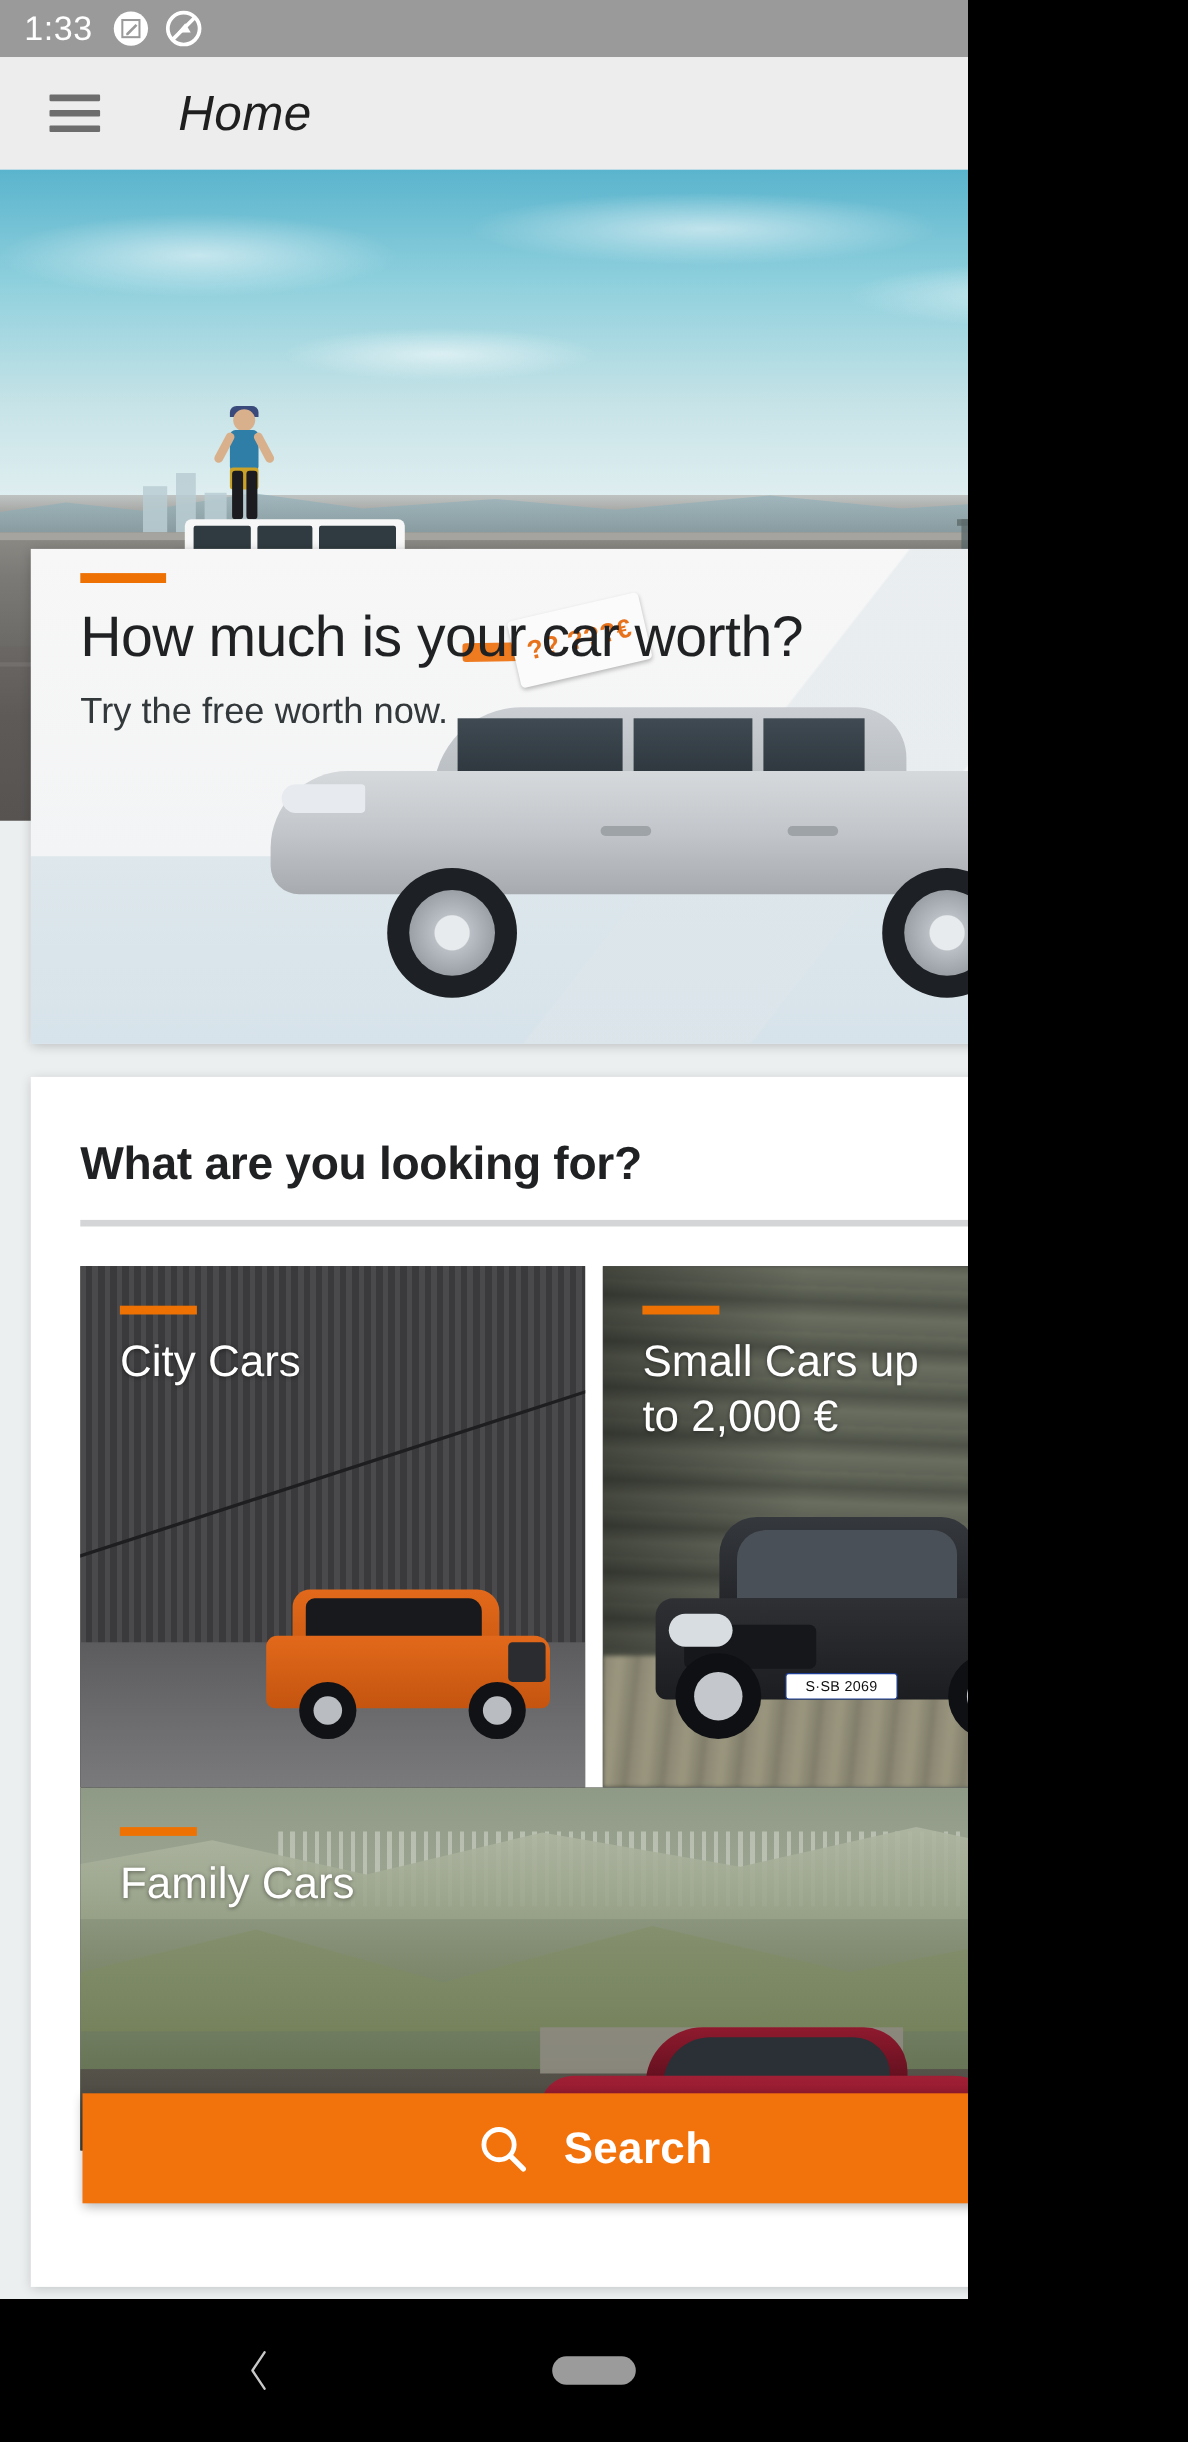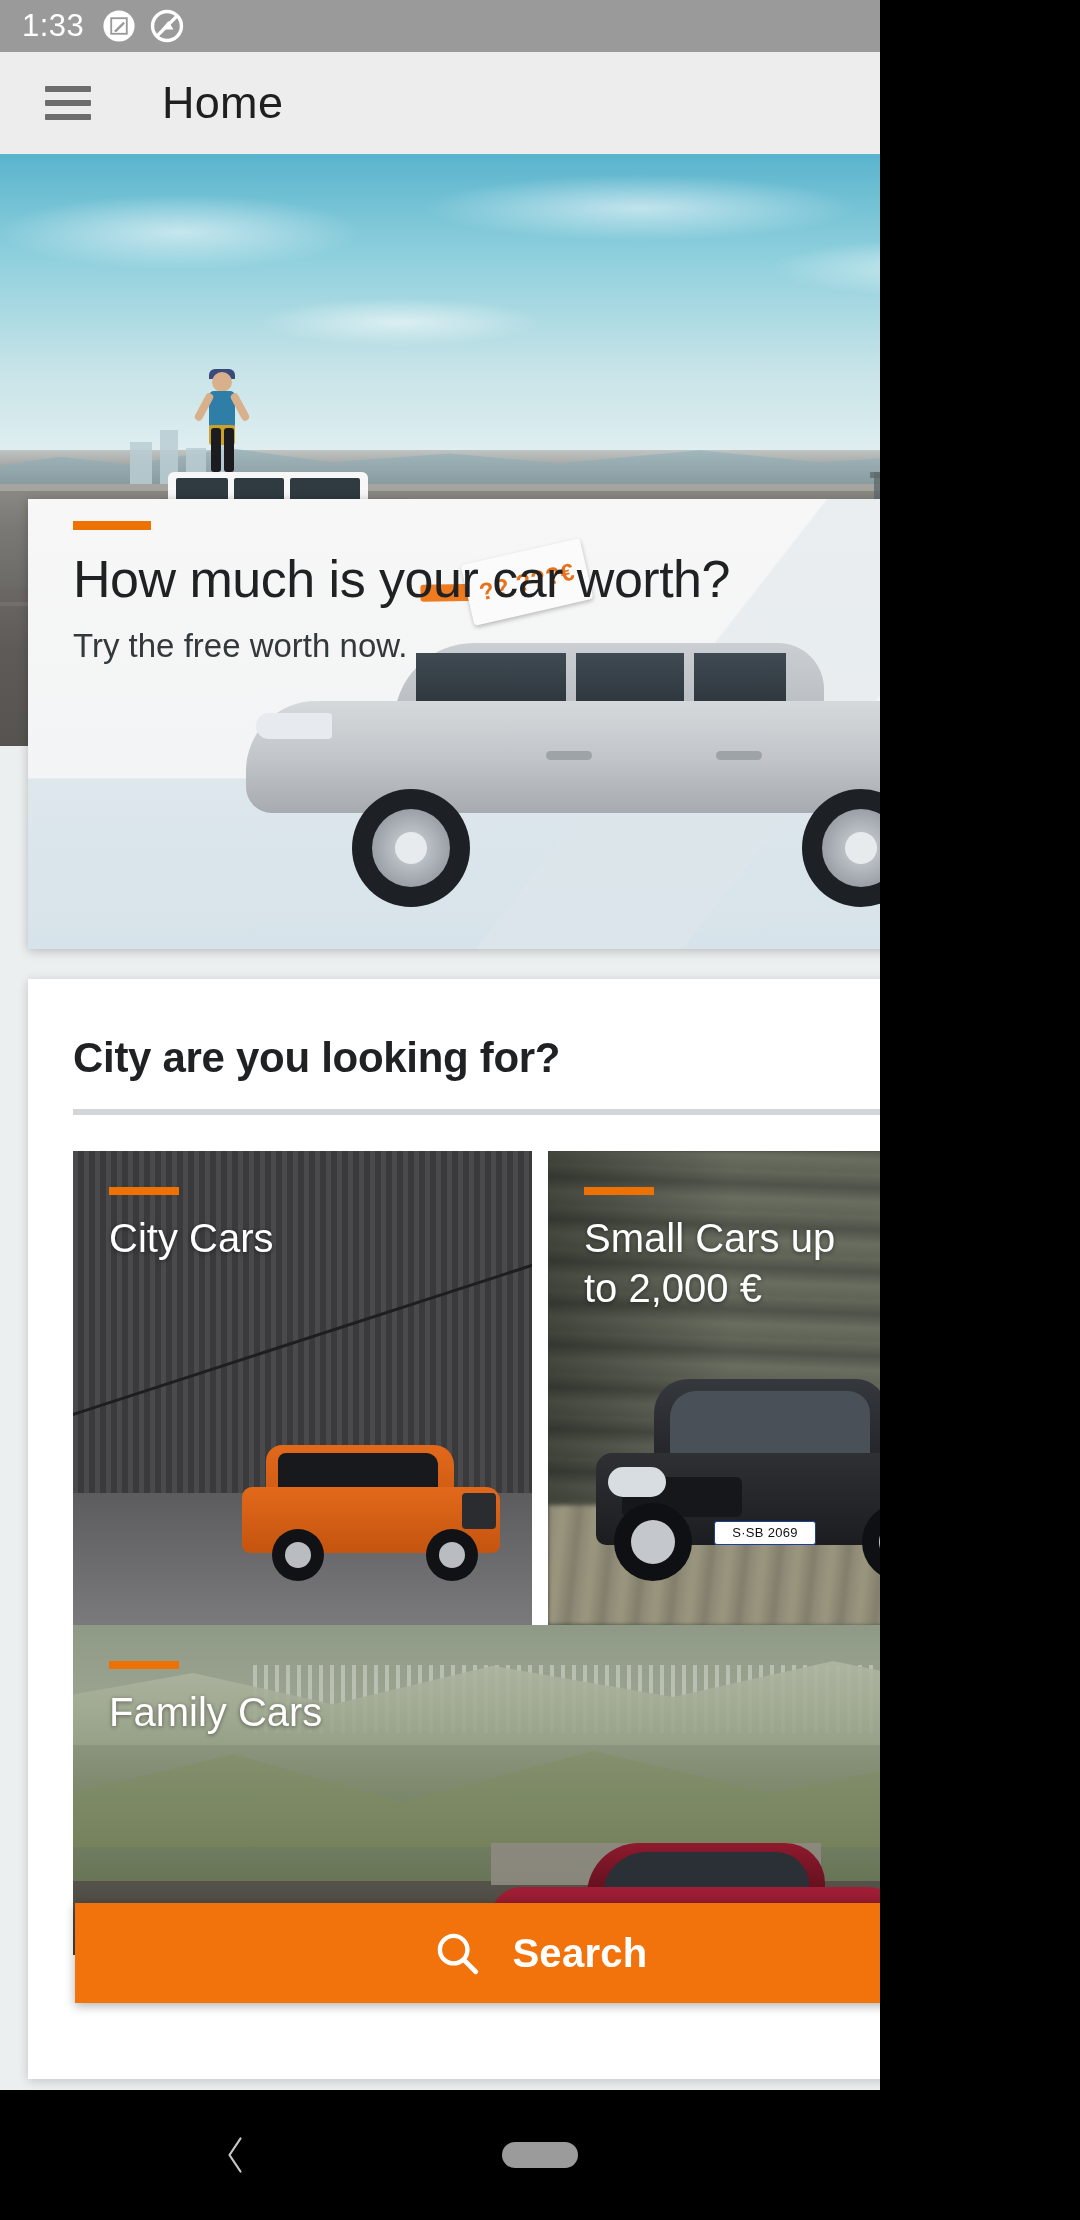--- a/index.html
+++ b/index.html
@@ -17,21 +17,21 @@
     background:#9a9a9a; display:flex; align-items:center; padding:0 22px;
   }
   .sb-time { color:#fff; font-size:31px; font-weight:400; letter-spacing:.5px; margin-right:18px; }
   .sb-left { display:flex; align-items:center; gap:14px; }
   .sb-right { margin-left:auto; display:flex; align-items:center; gap:14px; }
   .sb-ic { display:block; }
 
   
   .appbar {
     position:absolute; top:52px; left:0; width:1080px; height:102px;
-    background:#ededed; display:flex; align-items:center;
+    background:#ededed; display:flex; align-items:center;font-style:italic;
   }
   .hamburger { width:46px; height:34px; margin-left:45px; display:flex; flex-direction:column; justify-content:space-between; cursor:pointer; }
   .hamburger i { display:block; height:6px; background:#6d6d6d; border-radius:1px; }
   .appbar-title { margin-left:71px; font-size:45px; color:#1f1f1f; font-weight:400; letter-spacing:.3px; }
 
   
   .content { position:absolute; top:154px; left:0; width:1080px; height:1936px; background:#eceff0; overflow:hidden; }
 
   
   .hero {
@@ -335,21 +335,21 @@
         <div class="tag-paper"></div>
         <div class="tag-txt">??.???€</div>
       </div>
 
       <div class="val-accent"></div>
       <div class="val-title">How much is your car worth?</div>
       <div class="val-sub">Try the free worth now.</div>
     </div>
 
     <div class="look-card">
-      <div class="look-title">City are you looking for?</div>
+      <div class="look-title">What are you looking for?</div>
       <div class="look-rule"></div>
 
       <div class="tile-grid">
         <div class="tile-row">
 
           <div class="tile tile-half">
             <div class="facade">
               <div class="facade-diag"></div>
               <div class="facade-floor"></div>
             </div>

